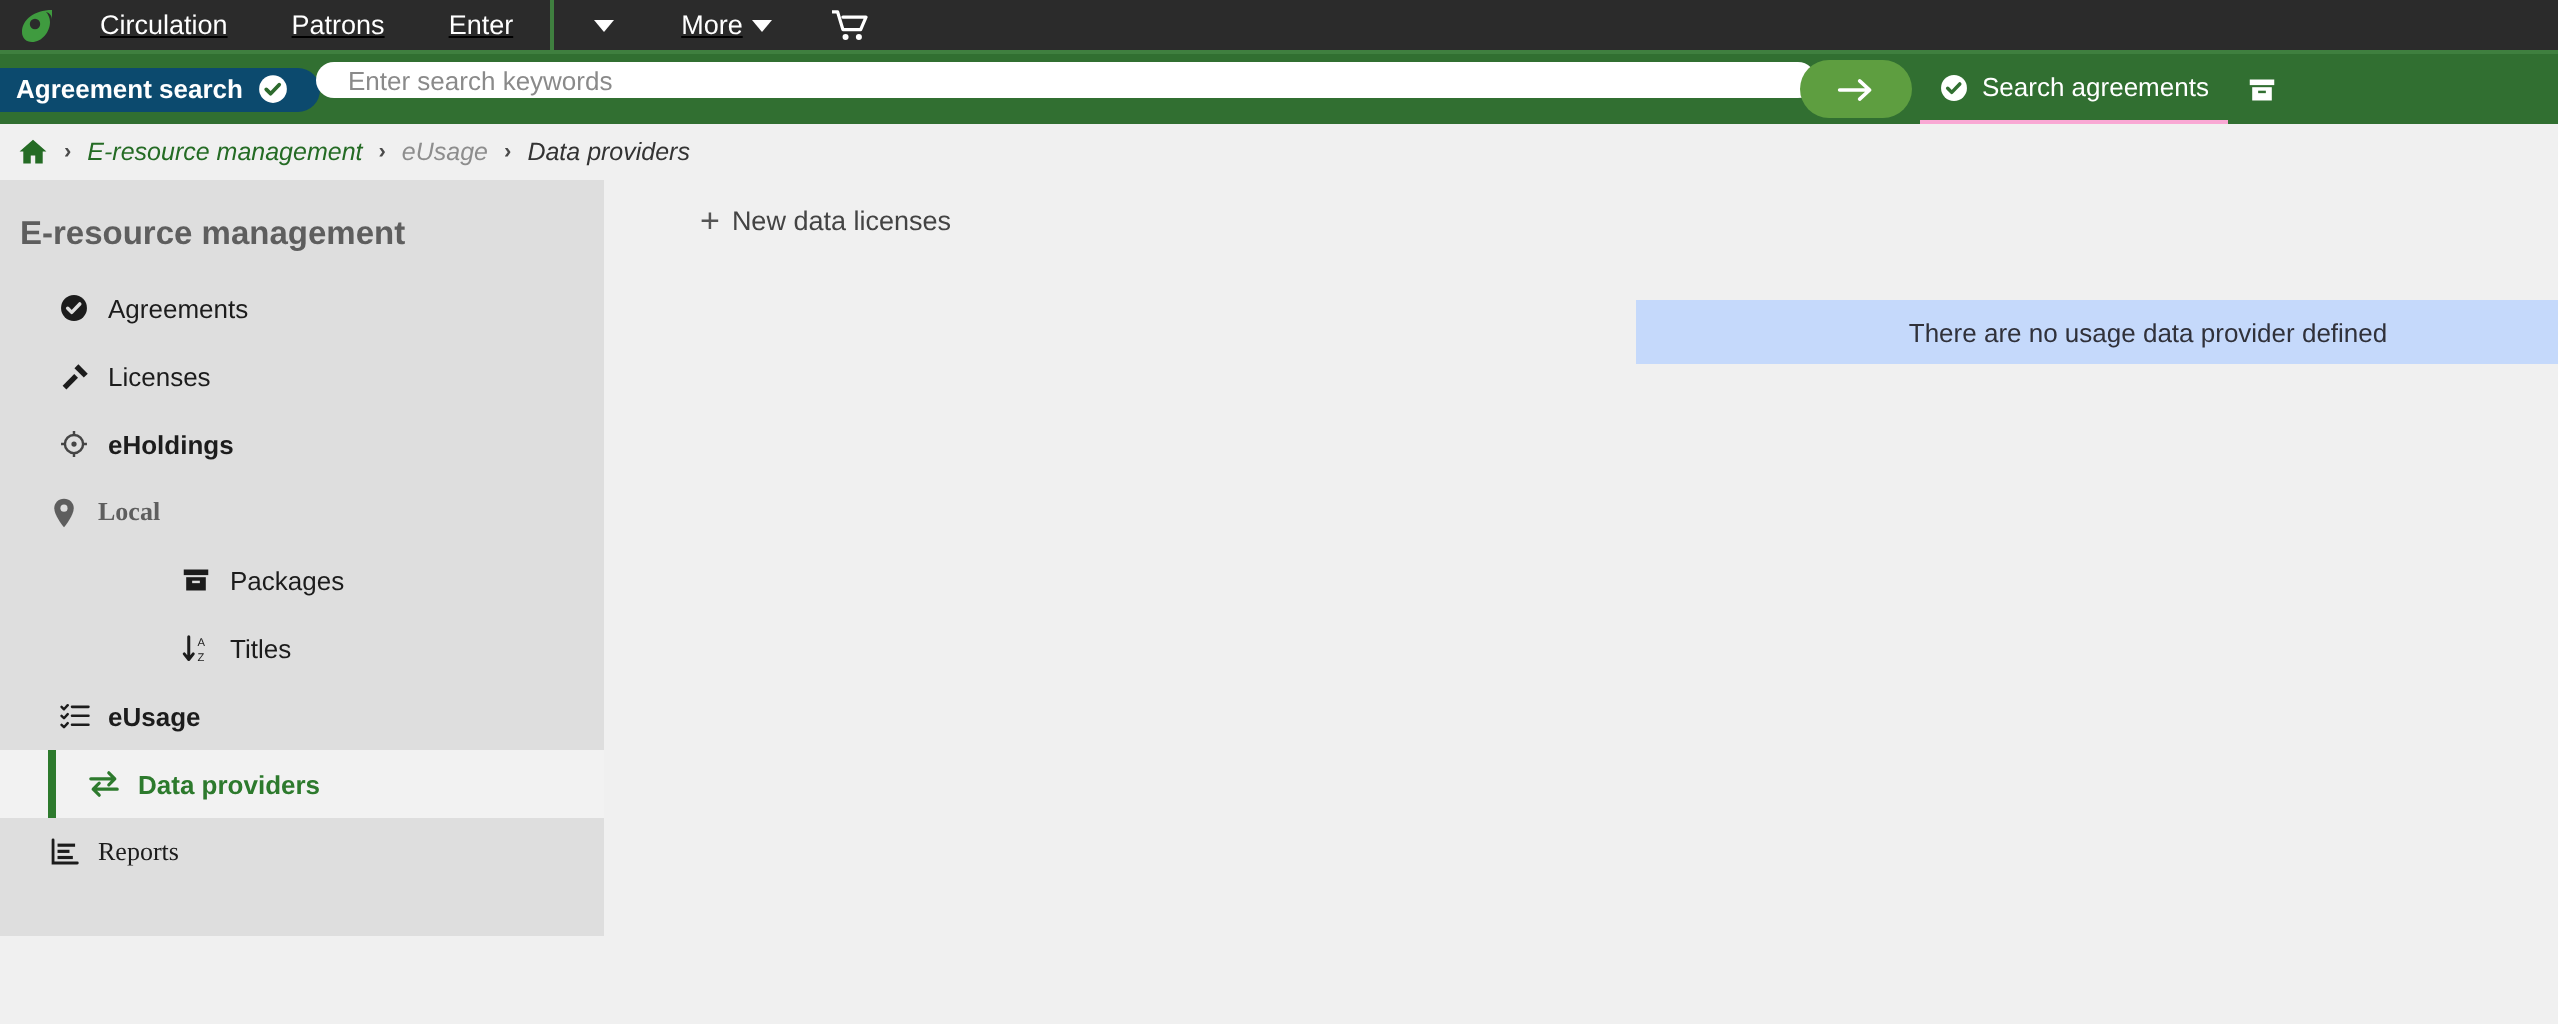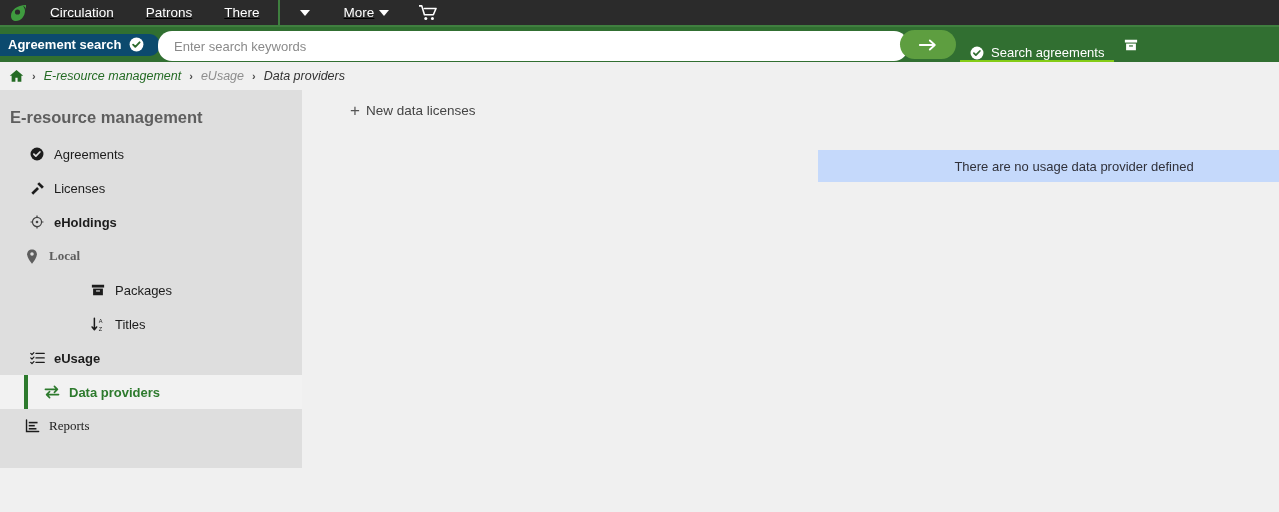--- a/index.html
+++ b/index.html
@@ -80,21 +80,21 @@
     font-weight: bold;
     white-space: nowrap;
     cursor: pointer;
   }
   .agreement-pill .lbl { margin-right: 8px; }
   .search-input {
     position: absolute;
     left: 158px;
     top: 4px;
     width: 750px;
-    height: 30px;
+    height: 18px;
     border: none;
     border-radius: 14px;
     background: #ffffff;
     padding: 0 16px;
     font-size: 13px;
     color: #333;
     font-family: "Liberation Sans", sans-serif;
     outline: none;
   }
   .search-input::placeholder { color: #8a8a8a; }
@@ -121,22 +121,21 @@
   .search-tab {
     display: flex; align-items: center;
     color: #ffffff;
     font-size: 13px;
     padding: 0 10px;
     height: 35px;
     cursor: pointer;
   }
   .search-tab .ico { margin-right: 7px; display: flex; align-items: center; }
   .search-tab.active {
-    border-bottom: 2px solid #84cc16;
-    align-items: flex-end;
+    border-bottom: 2px solid #f9a8d4;
   }
 
   
   .breadcrumb {
     height: 28px;
     background: #f0f0f0;
     display: flex;
     align-items: center;
     padding-left: 9px;
     font-size: 12.5px;
@@ -259,21 +258,21 @@
     </svg>
   </div>
 
   <div class="nav-item">
     <span>Circulation</span>
   </div>
   <div class="nav-item">
     <span>Patrons</span>
   </div>
   <div class="nav-item">
-    <span>There</span>
+    <span>Enter</span>
   </div>
 
   <div class="nav-divider"></div>
 
   <div class="caret-only">
     <span class="caret"></span>
   </div>
 
   <div class="nav-item">
     <span>More</span><span class="caret"></span>

